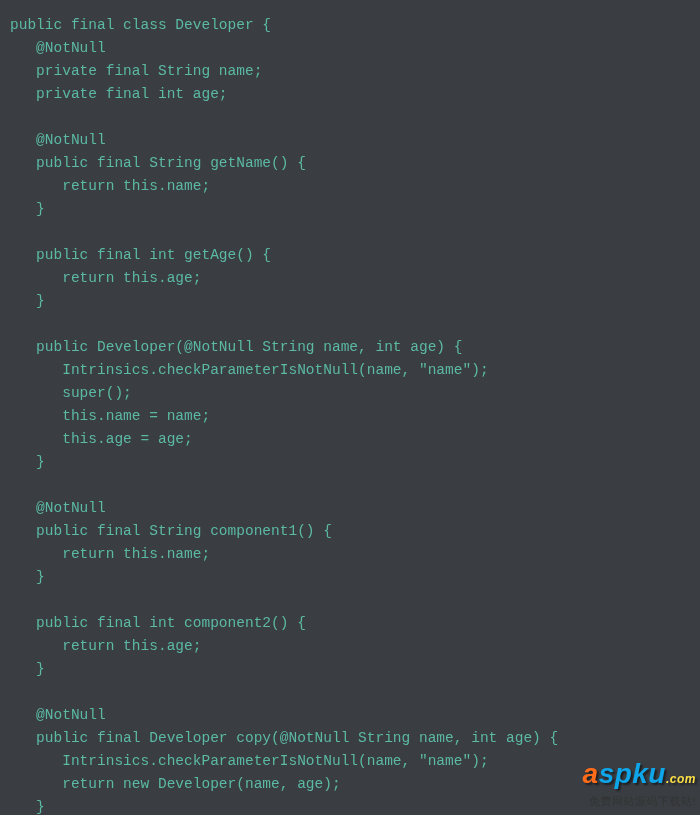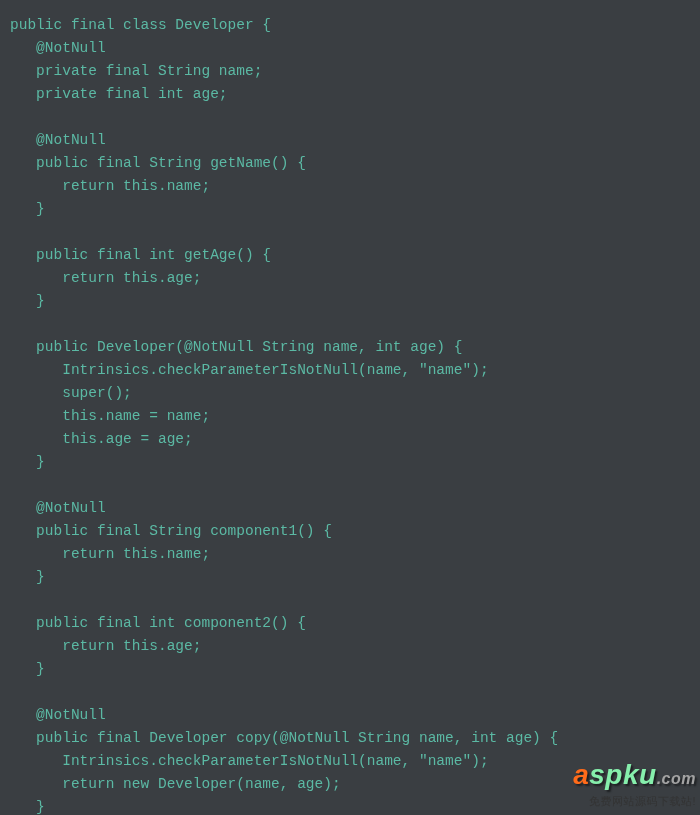--- a/index.html
+++ b/index.html
@@ -31,22 +31,22 @@
     }
     .wm-top {
       font-weight: 900;
       font-size: 28px;
       font-style: italic;
       letter-spacing: 0.5px;
       line-height: 22px;
       text-shadow: 2px 2px 2px rgba(0,0,0,0.5);
     }
     .wm-top .a { color: #ff6b1a; }
-    .wm-top .spku { color: #86efac; }
-    .wm-top .com { color: #a3a3a3; font-size: 16px; vertical-align: baseline; }
+    .wm-top .spku { color: #0ea5e9; }
+    .wm-top .com { color: #fde047; font-size: 12px; vertical-align: baseline; }
     .wm-bottom {
       color: #333;
       font-size: 11px;
       margin-top: 0px;
       letter-spacing: 0.5px;
     }
   </style>
 </head>
 <body>
 

